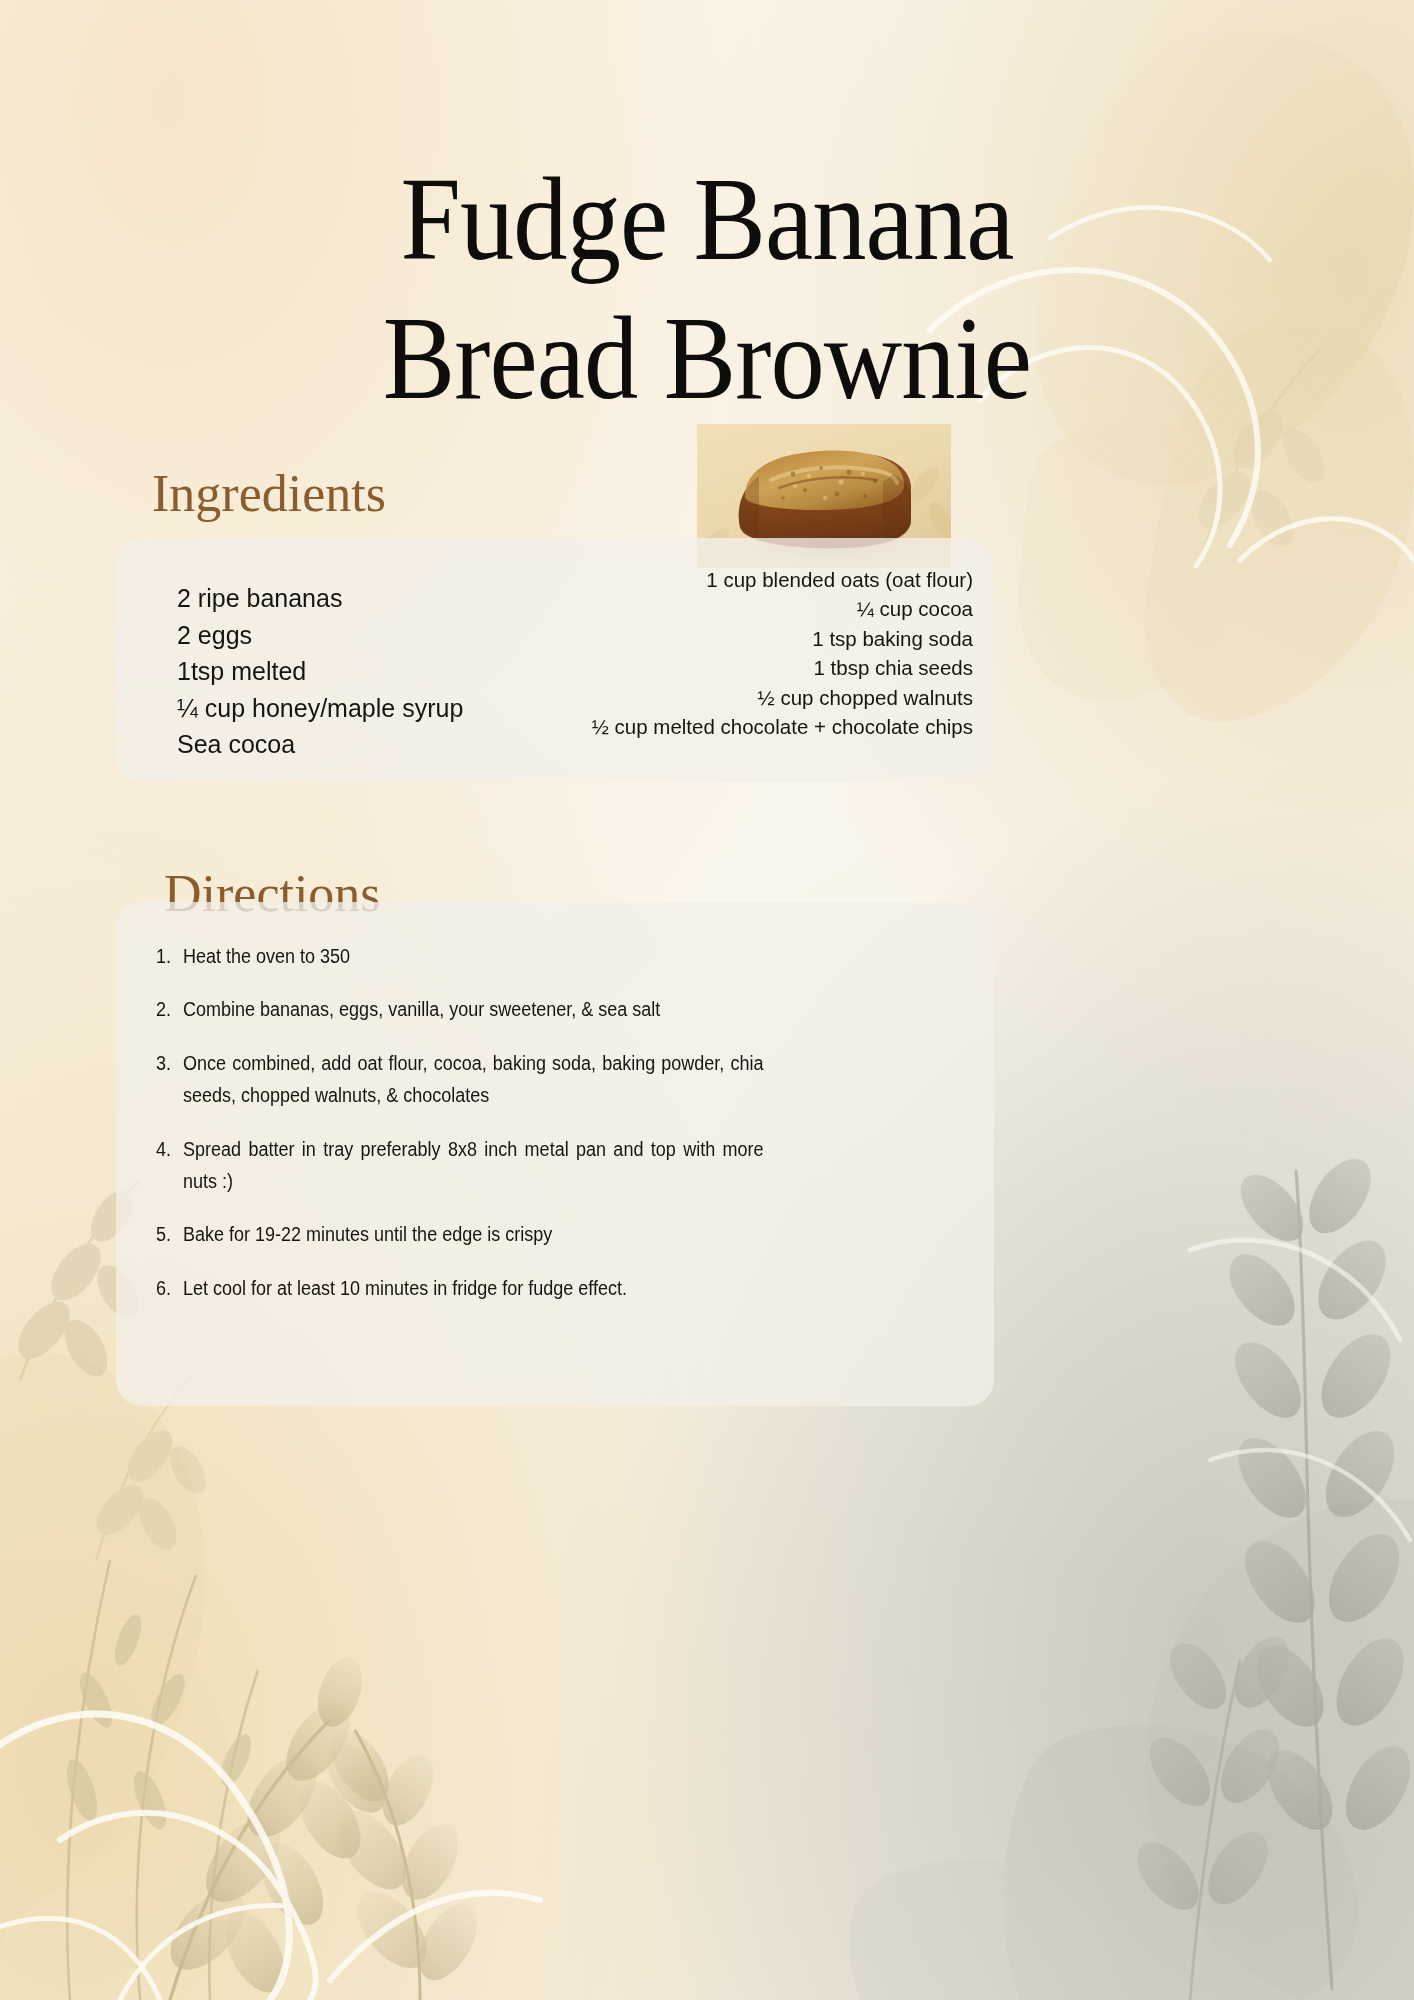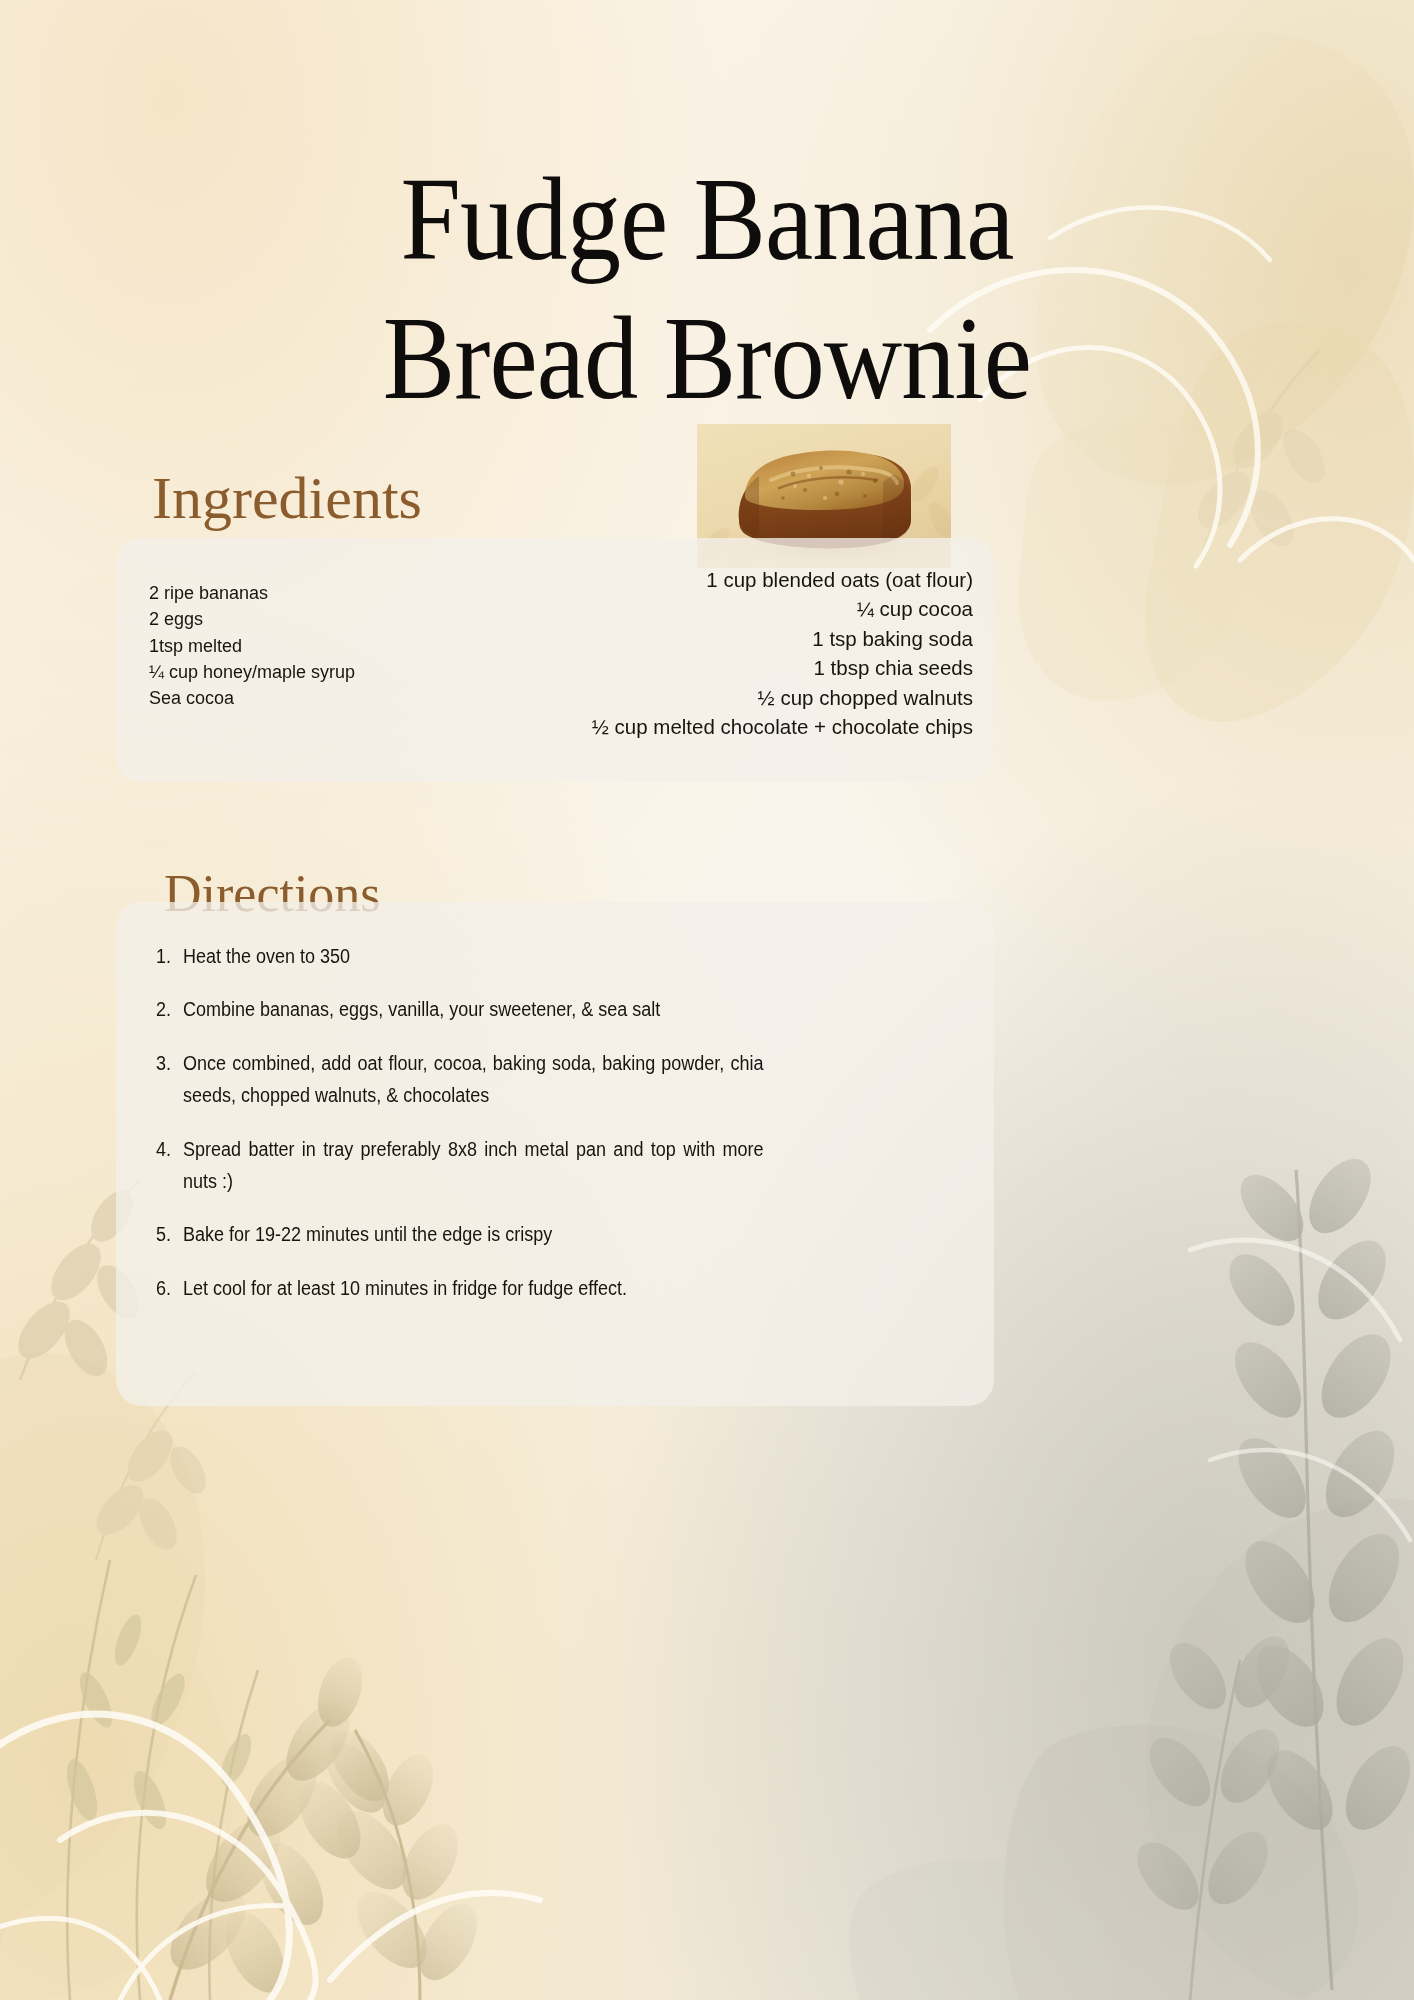--- a/index.html
+++ b/index.html
@@ -41,40 +41,40 @@
   }
   .photo svg { display:block; width:254px; height:144px; }
 
   .sec-head {
     position:absolute;
     font-family:"Liberation Serif", serif;
     font-weight:400;
     color:#8b5c2d;
     letter-spacing:0px;
   }
-  .sec-head.ing { left:152px; top:464px; font-size:60px; }
+  .sec-head.ing { left:152px; top:464px; font-size:52px; }
   .sec-head.dir { left:164px; top:864px; font-size:52px; }
 
   .card {
     position:absolute;
     background:rgba(244,240,233,0.78);
     border-radius:26px;
   }
   .card-ing { left:116px; top:538px; width:878px; height:244px; }
   .card-dir { left:116px; top:902px; width:878px; height:504px; }
 
   .ing-cols {
     position:absolute;
     left:116px; top:538px;
     width:878px; height:244px;
     z-index:6;
   }
   .col-left {
-    position:absolute; left:33px; top:42px; width:300px;
-    font-size:18px; line-height:1.46; color:#17150f;
+    position:absolute; left:61px; top:42px; width:300px;
+    font-size:25px; line-height:1.46; color:#17150f;
   }
   .col-right {
     position:absolute; left:337px; top:27px; width:520px;
     font-size:20.5px; line-height:1.435; color:#17150f;
     white-space:nowrap;
     text-align:right;
   }
 
   .dir-list {
     position:absolute;

